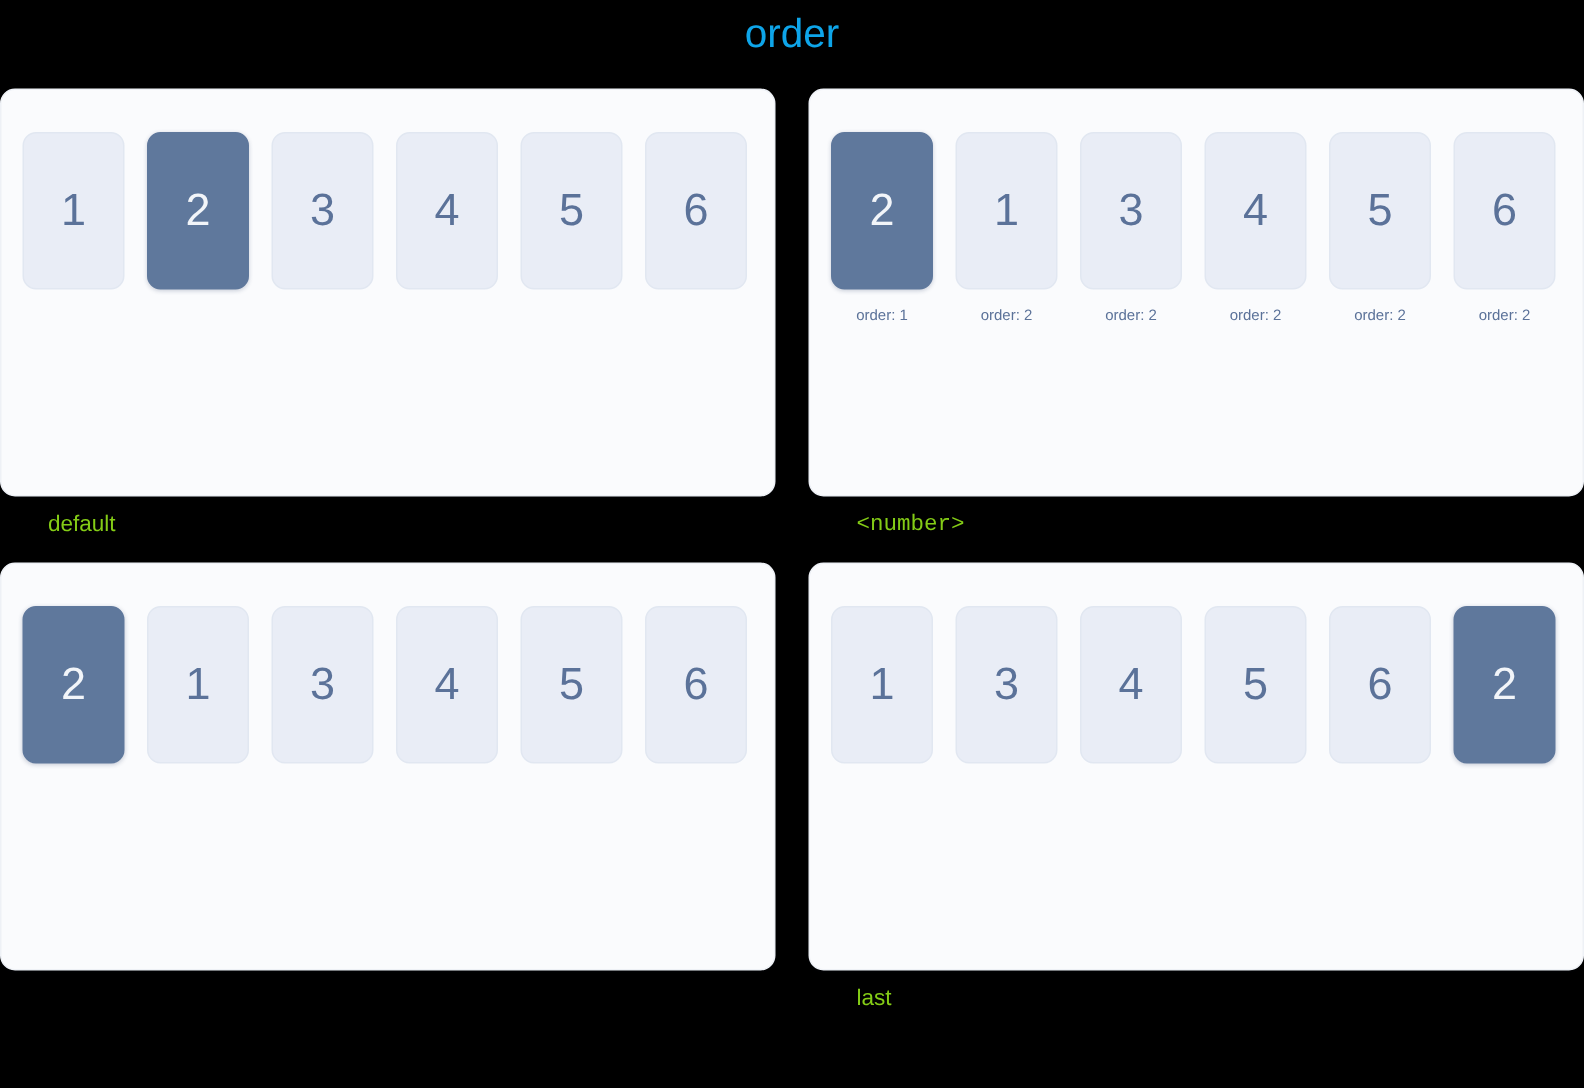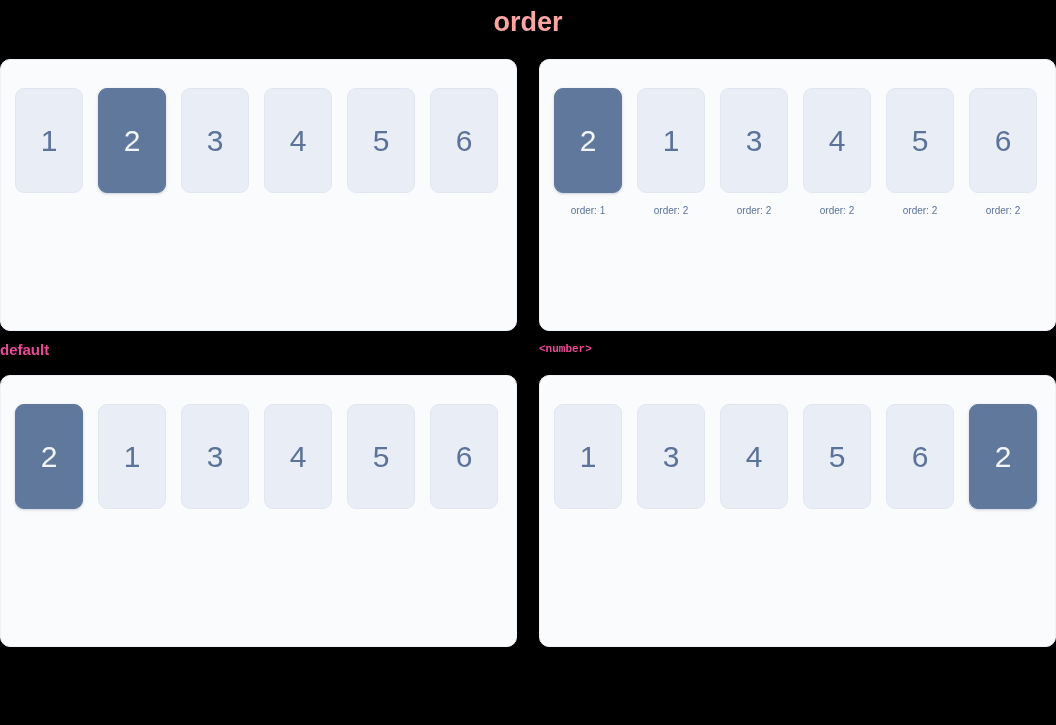--- a/index.html
+++ b/index.html
@@ -23,22 +23,22 @@
   }
 
   
   .page-title {
     position: absolute;
     top: 5px;
     left: 0;
     width: 1056px;
     text-align: center;
     font-size: 27px;
-    font-weight: bold;
-    color: #fca5a5;
+    font-weight: normal;
+    color: #0ea5e9;
     letter-spacing: 0px;
     line-height: 34px;
   }
 
   
   .grid {
     position: absolute;
     top: 59px;
     left: 0;
     width: 1056px;
@@ -60,28 +60,29 @@
     border: 1px solid #eef1f6;
     border-radius: 10px;
     box-shadow: 0 1px 2px rgba(30, 50, 90, 0.06);
     padding: 28px 14px 14px 14px;
     overflow: hidden;
   }
 
   .card-label {
     margin-top: 9px;
     font-size: 15px;
-    font-weight: bold;
-    color: #ec4899;
+    font-weight: normal;
+    color: #84cc16;
     line-height: 19px;
     white-space: nowrap;
+    margin-left: 32px;
   }
   .card-label.mono {
     font-family: "Liberation Mono", "DejaVu Sans Mono", monospace;
-    font-size: 11px;
+    font-size: 15px;
   }
 
   
   .box-row {
     display: flex;
     align-items: flex-start;
     gap: 15px;
   }
 
   .box-wrap {
@@ -273,16 +274,17 @@
                 <span>6</span>
               </div>
             </div>
             <div class="box-wrap">
               <div class="box highlight">
                 <span>2</span>
               </div>
             </div>
           </div>
         </div>
+        <div class="card-label">last</div>
       </div>
     </div>
 
 </div>
 
 </body></html>

